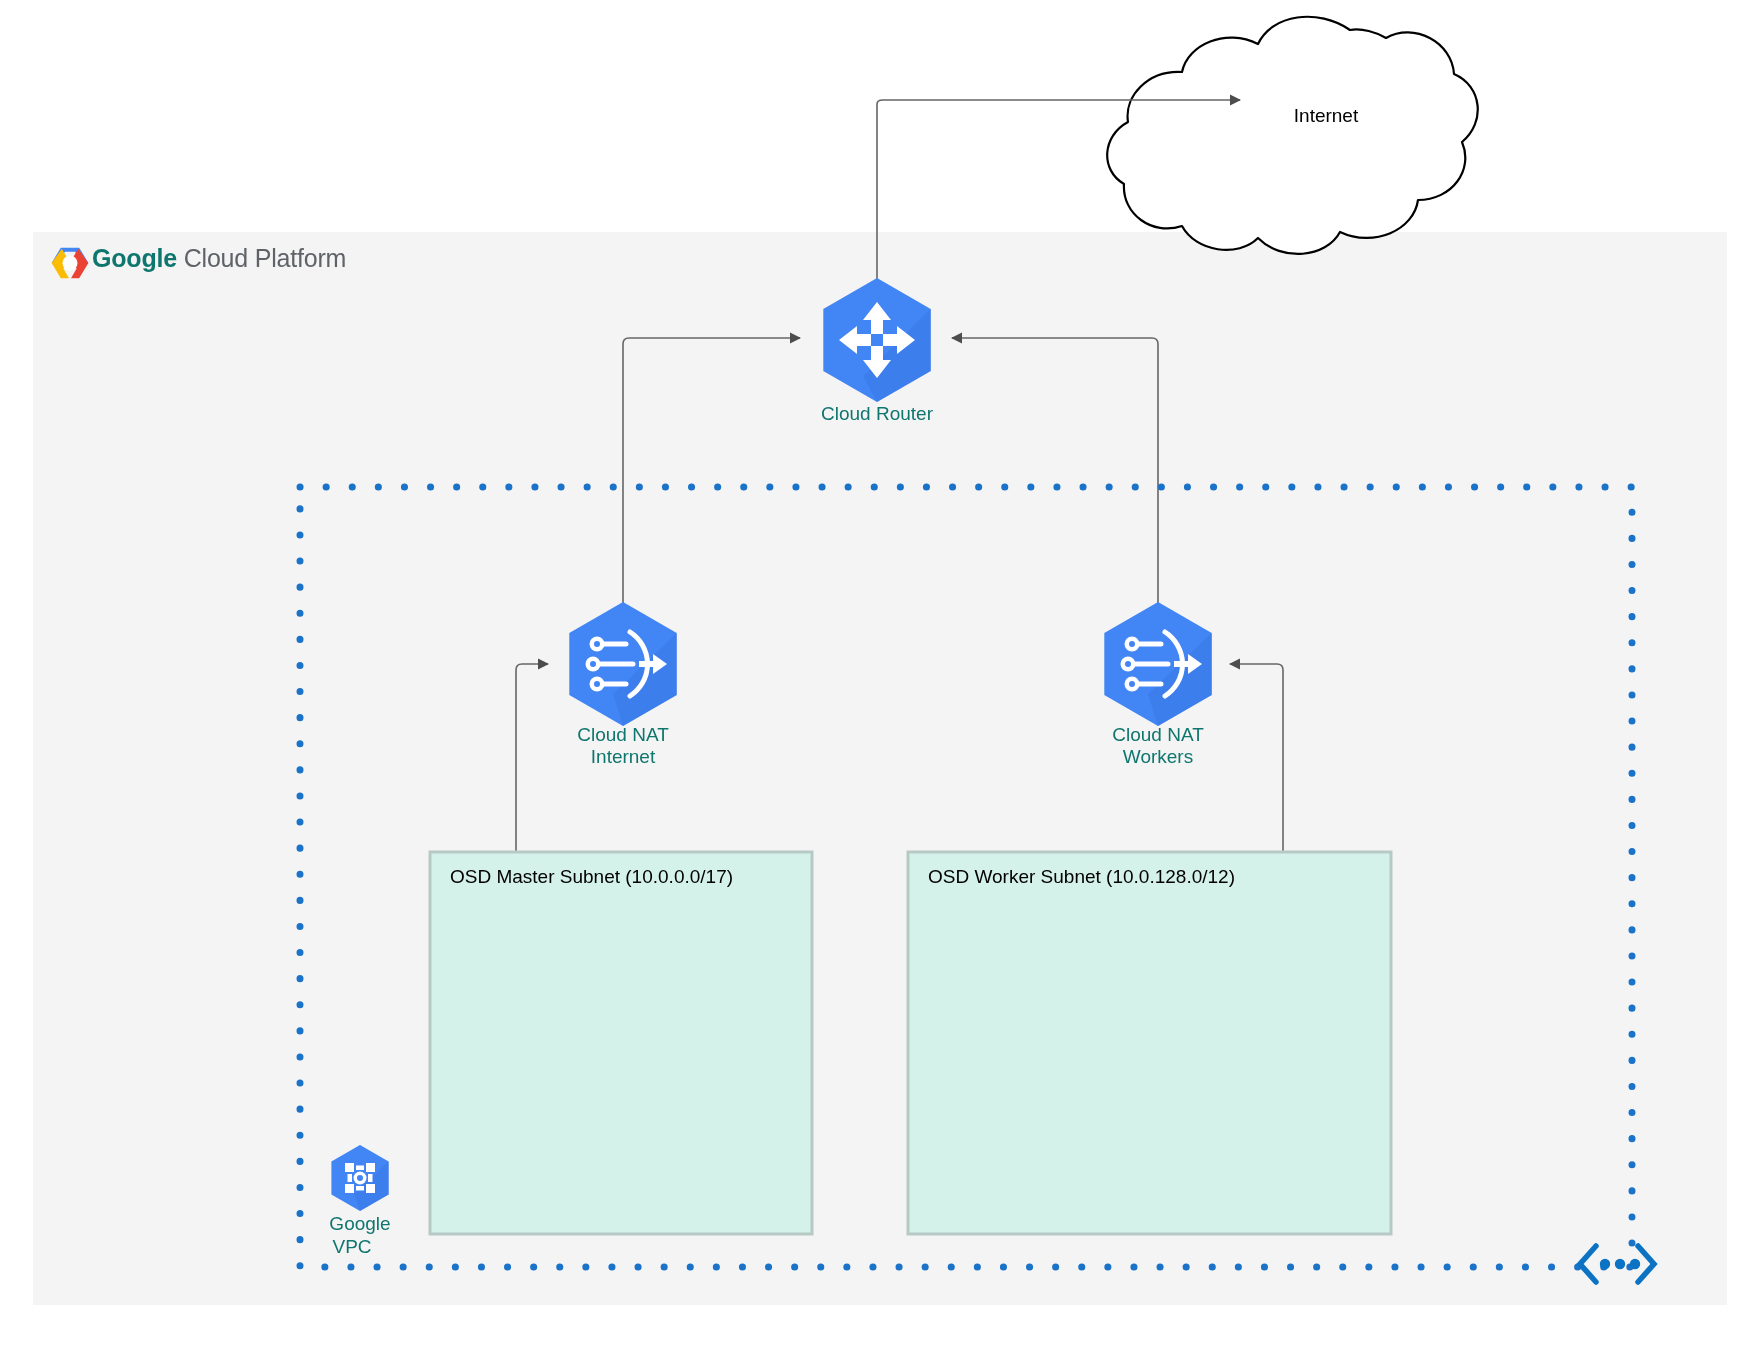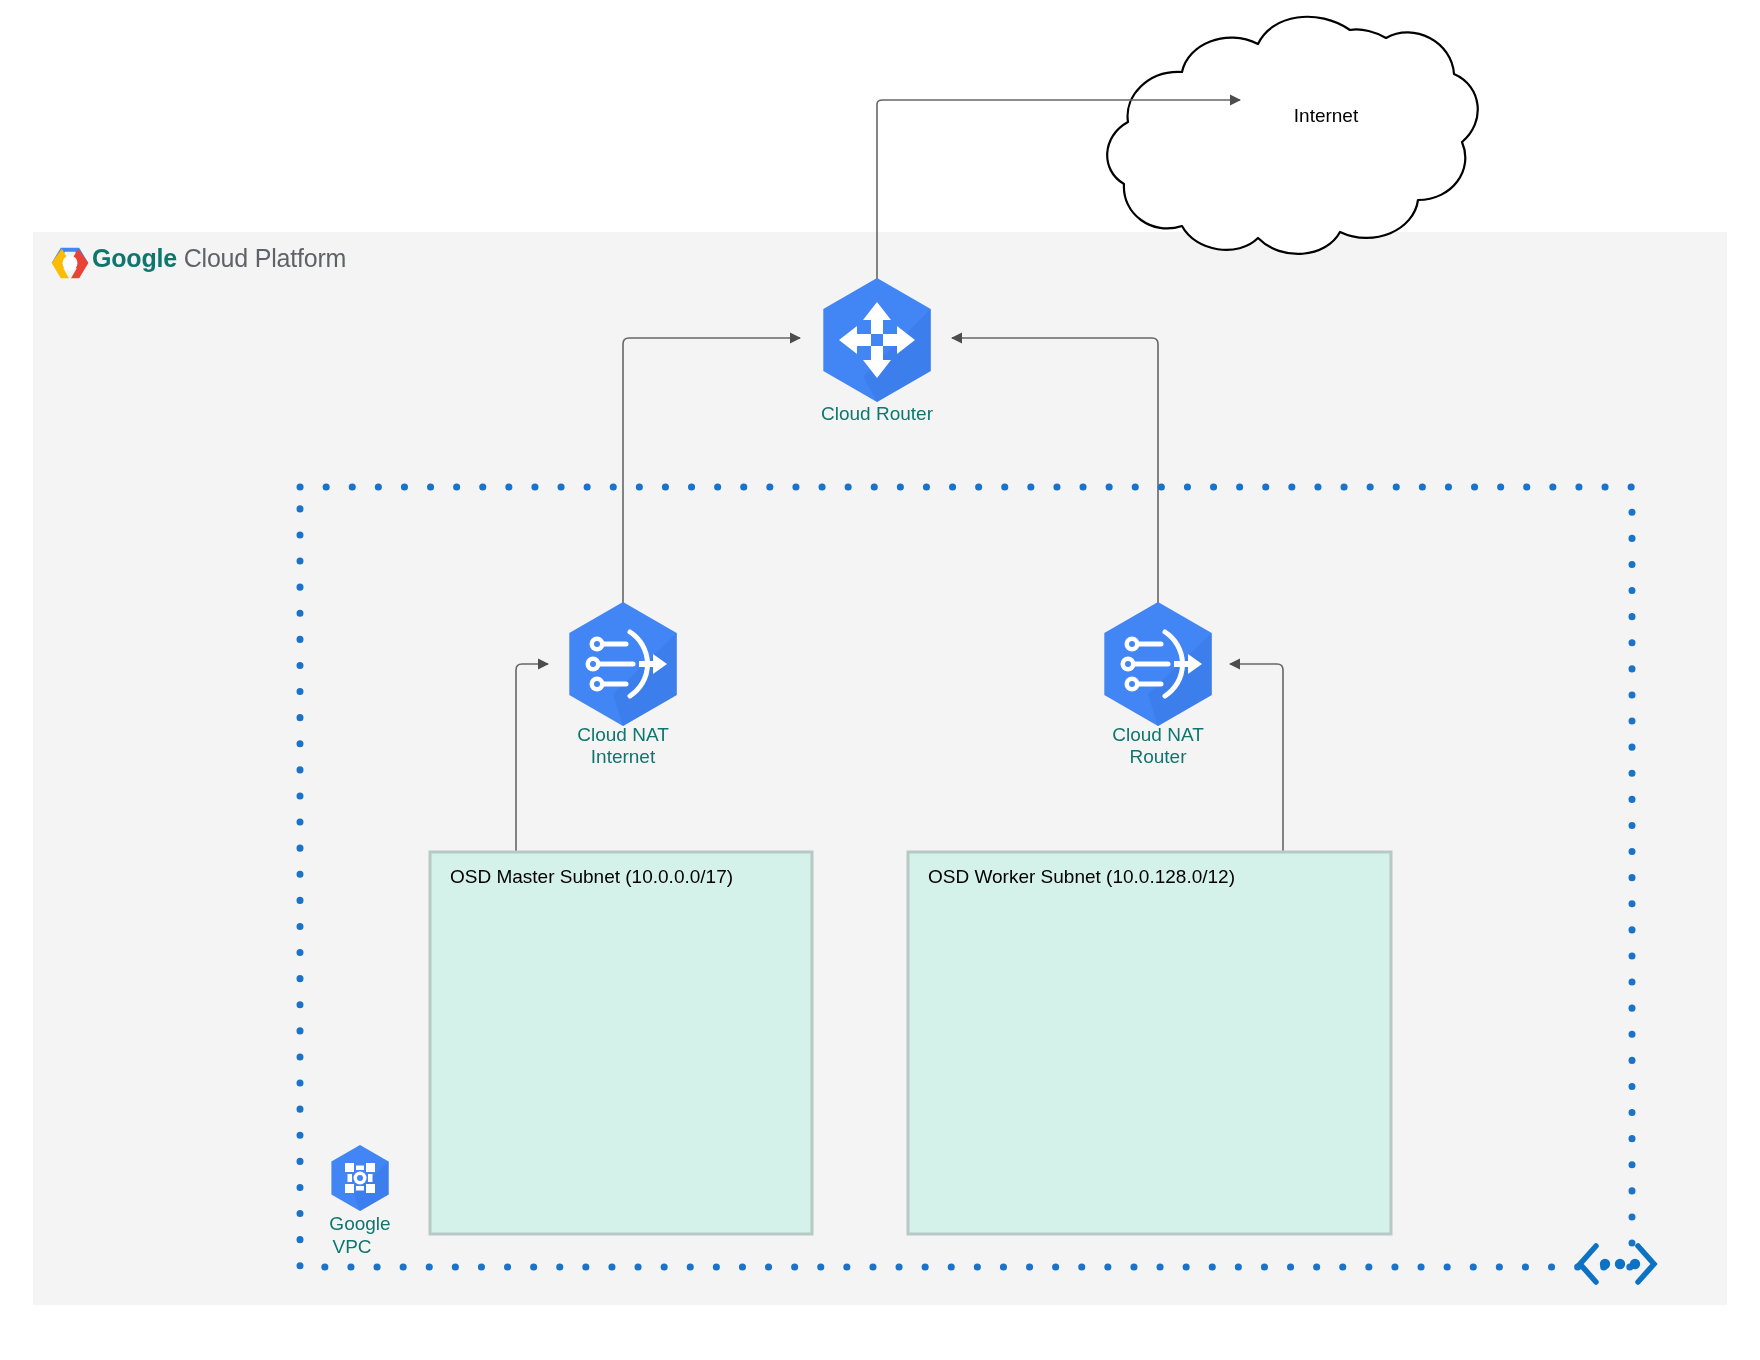--- a/index.html
+++ b/index.html
@@ -214,21 +214,21 @@
   <div class="gcp-title">
     <span class="b">Google</span><span class="l">&nbsp;</span><span class="l">Cloud Platform</span>
   </div>
 
   <div class="node-label" style="left:777px; top:402px; width:200px;">Cloud Router</div>
 
   <div class="node-label" style="left:523px; top:723px; width:200px;">Cloud NAT</div>
   <div class="node-label" style="left:523px; top:745px; width:200px;">Internet</div>
 
   <div class="node-label" style="left:1058px; top:723px; width:200px;">Cloud NAT</div>
-  <div class="node-label" style="left:1058px; top:745px; width:200px;">Router</div>
+  <div class="node-label" style="left:1058px; top:745px; width:200px;">Workers</div>
 
   <div class="node-label" style="left:260px; top:1212px; width:200px;">Google</div>
   <div class="node-label" style="left:252px; top:1235px; width:200px;">VPC</div>
 
   <div class="subnet-label" style="left:450px; top:866px;">OSD Master Subnet (10.0.0.0/17)</div>
 
   <div class="subnet-label" style="left:928px; top:866px;">OSD Worker Subnet (10.0.128.0/12)</div>
 
 </div>
 

